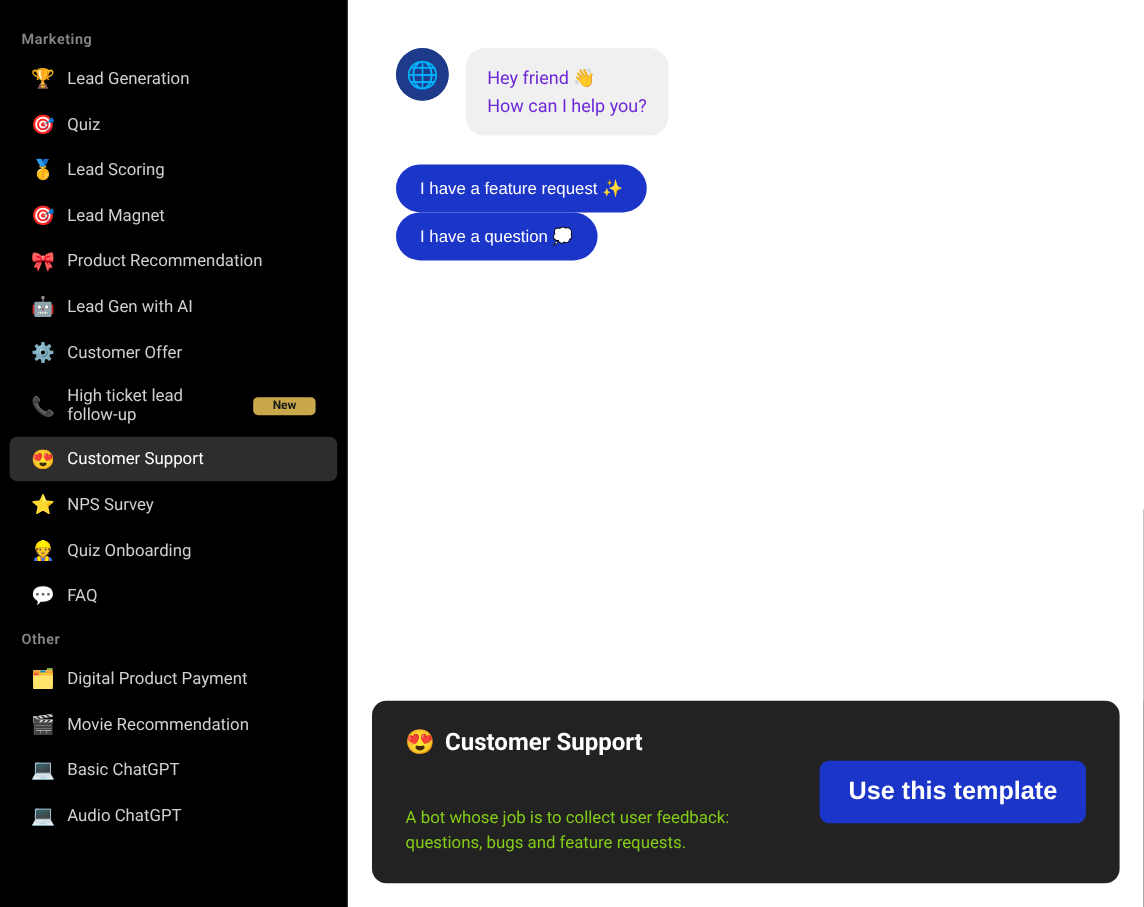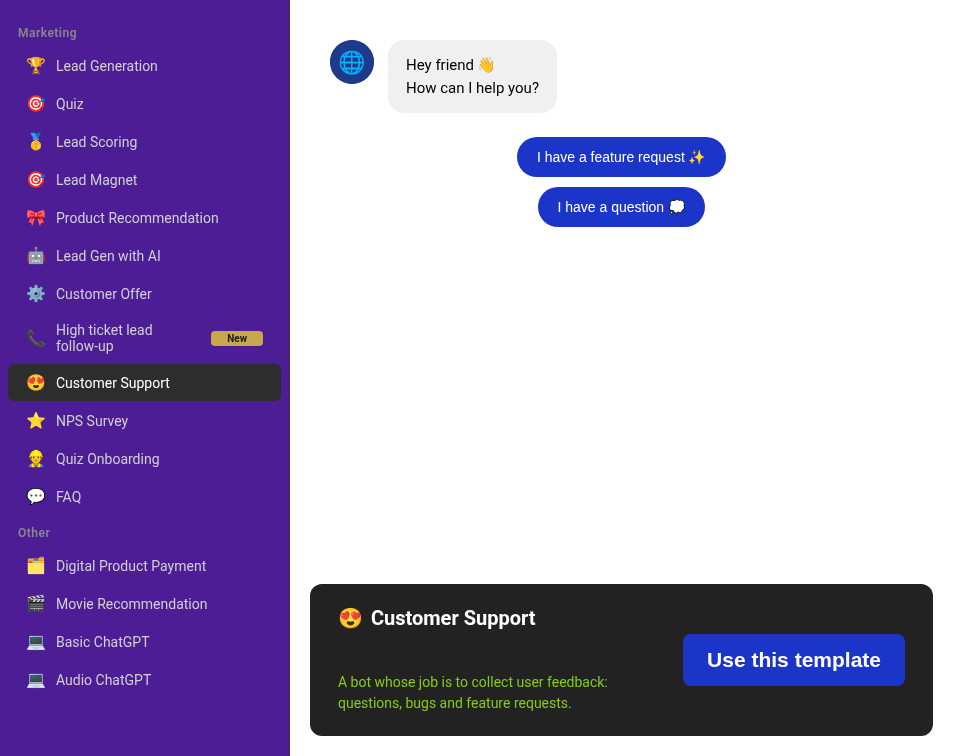--- a/index.html
+++ b/index.html
@@ -9,21 +9,21 @@
       display: flex;
       height: 756px;
       width: 953px;
       overflow: hidden;
     }
 
     
     .sidebar {
       width: 290px;
       min-width: 290px;
-      background: #4c1d95;
+      background: #000000;
       color: #e0e0e0;
       overflow-y: auto;
       padding: 16px 0;
       border-right: 1px solid #333;
     }
     .sidebar::-webkit-scrollbar { width: 4px; }
     .sidebar::-webkit-scrollbar-track { background: #1e1e1e; }
     .sidebar::-webkit-scrollbar-thumb { background: #444; border-radius: 2px; }
 
     .section-label {
@@ -108,31 +108,30 @@
       font-size: 22px;
       flex-shrink: 0;
       overflow: hidden;
     }
 
     .bot-bubble {
       background: #f0f0f0;
       border-radius: 16px;
       padding: 14px 18px;
       font-size: 15px;
-      color: #000000;
+      color: #6d28d9;
       line-height: 1.5;
       max-width: 340px;
     }
 
     
     .quick-replies {
       display: flex;
       flex-direction: column;
-      align-items: center;
-      gap: 10px;
+      align-items: flex-start;
       margin-bottom: 20px;
     }
 
     .quick-reply-row {
       display: flex;
       gap: 10px;
       justify-content: flex-end;
     }
 
     .quick-reply-btn {

